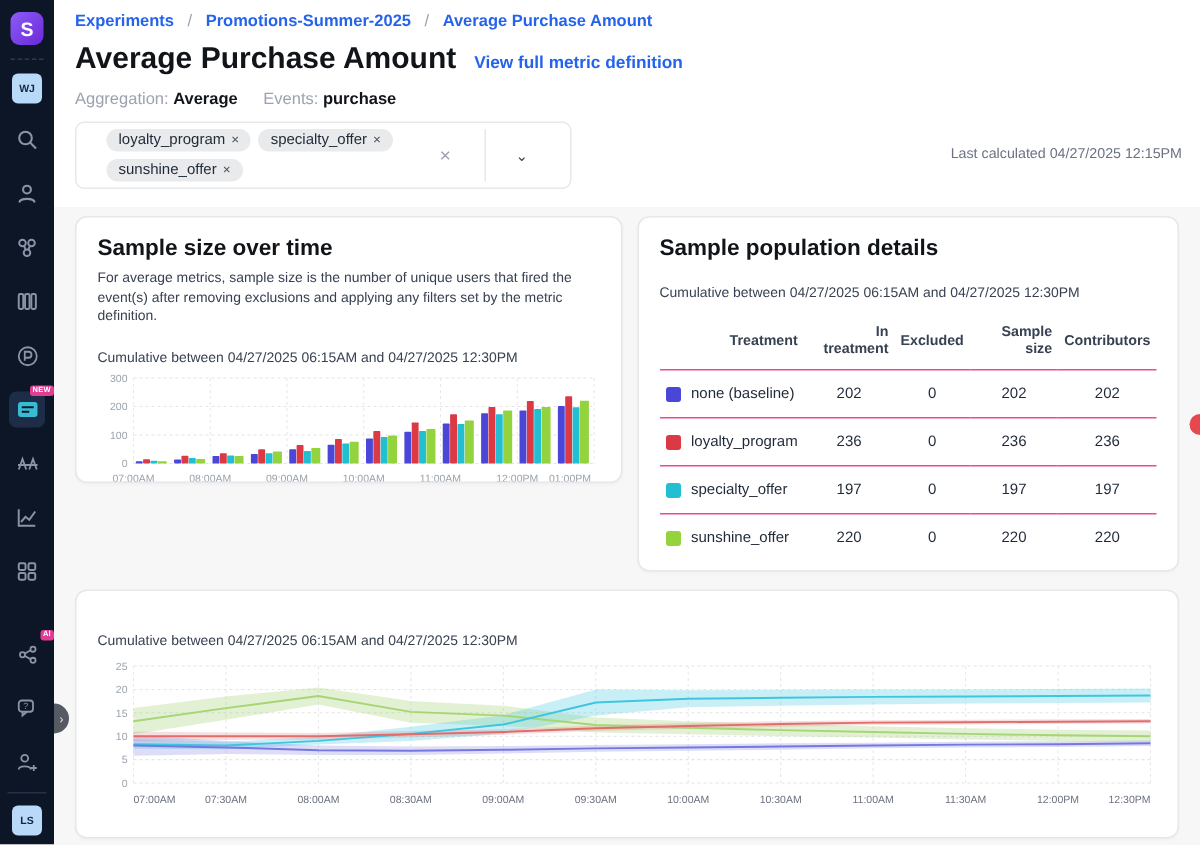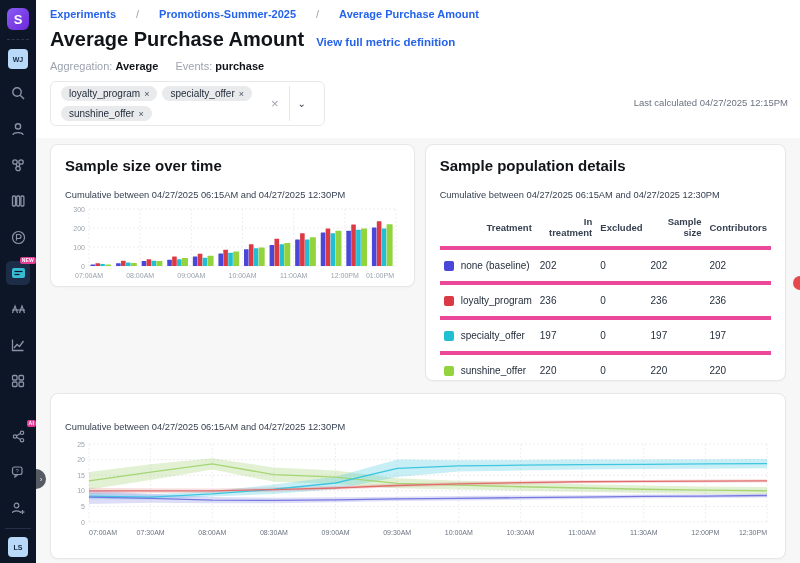--- a/index.html
+++ b/index.html
@@ -15,61 +15,61 @@
   .side-icon { width:24px; height:24px; margin-top:12px; display:flex; align-items:center; justify-content:center; color:#8b93a7; position:relative; border-radius:5px; }
   .side-icon svg { display:block; }
   .side-icon.active { background:#1d2c47; }
   .badge { position:absolute; top:-4px; right:-6px; background:#e13d95; color:#fff; font-size:5px; font-weight:bold; padding:1px 2px; border-radius:2px; line-height:1; letter-spacing:.2px; }
   .side-spacer { flex:1; }
   .side-bottom-sep { width:26px; border-bottom:1px solid #233047; margin:8px 0; }
 
   
   .main { flex:1; position:relative; background:#f7f7f8; overflow:hidden; }
   .header { background:#fff; padding:8px 14px 12px; }
-  .breadcrumb { font-size:11px; font-weight:bold; color:#2563eb; display:flex; gap:20px; align-items:center; }
+  .breadcrumb { font-size:11px; font-weight:bold; color:#2563eb; display:flex; gap:9px; align-items:center; }
   .crumb-sep { color:#9ca3af; font-weight:normal; }
   .title-row { display:flex; align-items:baseline; gap:12px; margin-top:8px; }
   .page-title { font-size:20px; font-weight:bold; color:#111418; }
   .metric-link { font-size:11.5px; font-weight:bold; color:#2563eb; cursor:pointer; }
   .subtitle { font-size:10px; color:#4b5563; margin-top:7px; }
   .agg-row { font-size:11px; margin-top:9px; }
   .dim-label { color:#9ca3af; }
   .dim-value { color:#111418; font-weight:bold; margin-right:14px; }
   .cmp-row { display:flex; align-items:center; margin-top:9px; }
   .cmp-label { font-size:11px; color:#4b5563; width:160px; }
-  .chip-select { display:flex; align-items:center; border:1px solid #e7e8ea; border-radius:6px; padding:4px 10px; background:#fff; min-height:40px; }
+  .chip-select { display:flex; align-items:center; border:1px solid #e7e8ea; border-radius:6px; padding:4px 20px; background:#fff; min-height:40px;gap:12px; }
   .chips { display:flex; flex-wrap:wrap; gap:5px; max-width:200px; }
   .chip { background:#e9eaec; border-radius:9px; padding:2px 8px; font-size:10px; color:#1f2937; white-space:nowrap; }
   .chip .x { margin-left:4px; color:#4b5563; font-size:9px; }
   .clear-x { color:#9ca3af; font-size:13px; padding:0 10px; cursor:pointer; }
   .sel-div { width:1px; align-self:stretch; background:#e7e8ea; }
   .chev { color:#374151; font-size:10px; padding:0 8px; cursor:pointer; }
   .last-calc { position:absolute; top:97px; right:12px; font-size:9.5px; color:#6b7280; }
 
   
   .content { padding:6px 14px 0; }
   .row1 { display:flex; gap:10px; }
   .card { background:#fff; border:1px solid #e6e7ea; border-radius:8px; box-shadow:0 1px 2px rgba(0,0,0,.03); padding:12px 14px; overflow:hidden; }
-  .card-sample { flex:1.01; height:143px; }
+  .card-sample { flex:1.01; height:178px; }
   .card-pop { flex:1; height:237px; }
   .card-title { font-size:15px; font-weight:bold; color:#111418; }
   .card-desc { font-size:9.3px; color:#374151; margin-top:5px; line-height:1.35; max-width:330px; }
   .card-range { font-size:9.3px; color:#374151; margin-top:16px; }
   .card-values { margin-top:12px; height:166px; }
   .card-disp { margin-top:12px; height:70px; }
 
   
   .legend { display:flex; gap:18px; justify-content:center; margin-top:2px; }
   .legend-item { display:flex; align-items:center; gap:5px; font-size:9.5px; color:#374151; }
   .legend-dot { width:9px; height:9px; border-radius:50%; }
 
   
   .pop-table { width:100%; border-collapse:collapse; margin-top:10px; font-size:10px; }
   .pop-table th { text-align:right; font-size:9.5px; color:#374151; font-weight:bold; padding:6px 4px 8px; }
-  .pop-table td { padding:10px 4px; border-top:4px solid #ec4899; color:#1f2937; }
+  .pop-table td { padding:10px 4px; border-top:1px solid #ec4899; color:#1f2937;text-align:center; }
   .tname { display:flex; align-items:center; gap:7px; max-width:92px; overflow:hidden; white-space:nowrap; }
   .swatch { width:10px; height:10px; border-radius:2px; flex-shrink:0; }
 
   
   .drawer-handle { position:absolute; left:0; top:469px; width:10px; height:20px; background:#555a63; border-radius:0 10px 10px 0; color:#e5e7eb; font-size:8px; display:flex; align-items:center; justify-content:center; cursor:pointer; }
   .right-handle { position:absolute; right:0; top:276px; width:7px; height:14px; background:#e5484d; border-radius:8px 0 0 8px; cursor:pointer; }
 
   svg text { font-family:"Liberation Sans", sans-serif; }
 </style>
 </head>
@@ -206,20 +206,21 @@
         </div>
       </div>
     </div>
     <div class="last-calc">Last calculated 04/27/2025 12:15PM</div>
 
     <div class="content">
       <div class="row1">
 
         <div class="card card-sample">
           <div class="card-title">Sample size over time</div>
+          <div class="card-desc">For average metrics, sample size is the number of unique users that fired the event(s) after removing exclusions and applying any filters set by the metric definition.</div>
           <div class="card-range">Cumulative between 04/27/2025 06:15AM and 04/27/2025 12:30PM</div>
           <svg id="barchart" width="336" height="86" style="margin-top:4px;">
               <line x1="24" y1="62" x2="331" y2="62" stroke="#e4e4e6" stroke-dasharray="2,2" stroke-width="0.7"></line>
               <text x="20" y="64.5" text-anchor="end" font-size="7" fill="#9aa3ad">0</text>
               <line x1="24" y1="43" x2="331" y2="43" stroke="#e4e4e6" stroke-dasharray="2,2" stroke-width="0.7"></line>
               <text x="20" y="45.5" text-anchor="end" font-size="7" fill="#9aa3ad">100</text>
               <line x1="24" y1="24" x2="331" y2="24" stroke="#e4e4e6" stroke-dasharray="2,2" stroke-width="0.7"></line>
               <text x="20" y="26.5" text-anchor="end" font-size="7" fill="#9aa3ad">200</text>
               <line x1="24" y1="5" x2="331" y2="5" stroke="#e4e4e6" stroke-dasharray="2,2" stroke-width="0.7"></line>
               <text x="20" y="7.5" text-anchor="end" font-size="7" fill="#9aa3ad">300</text>

